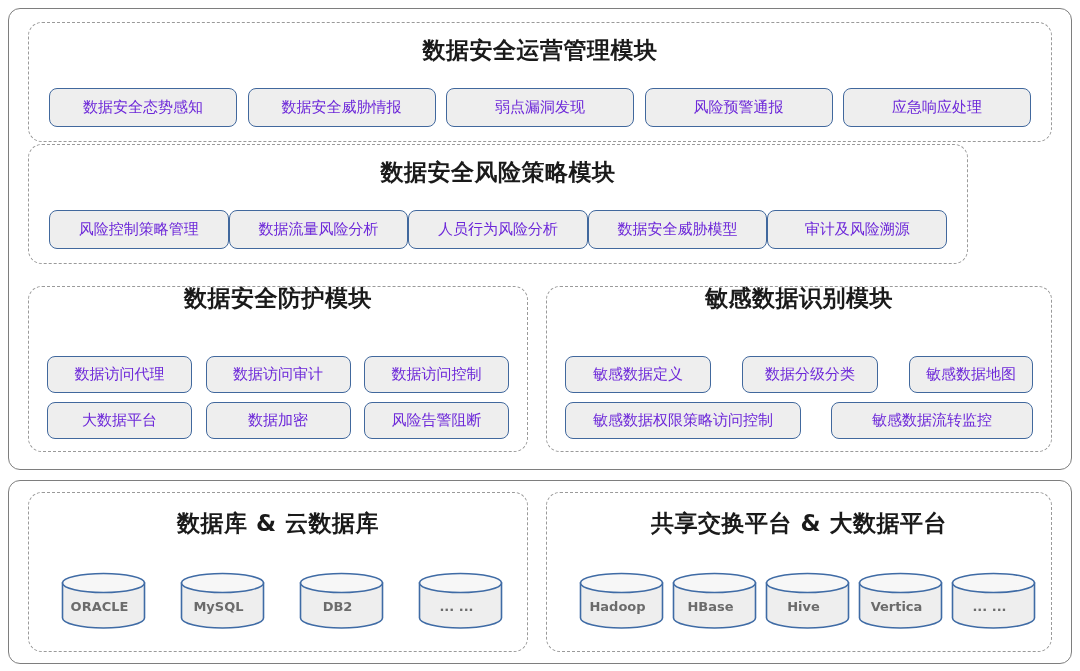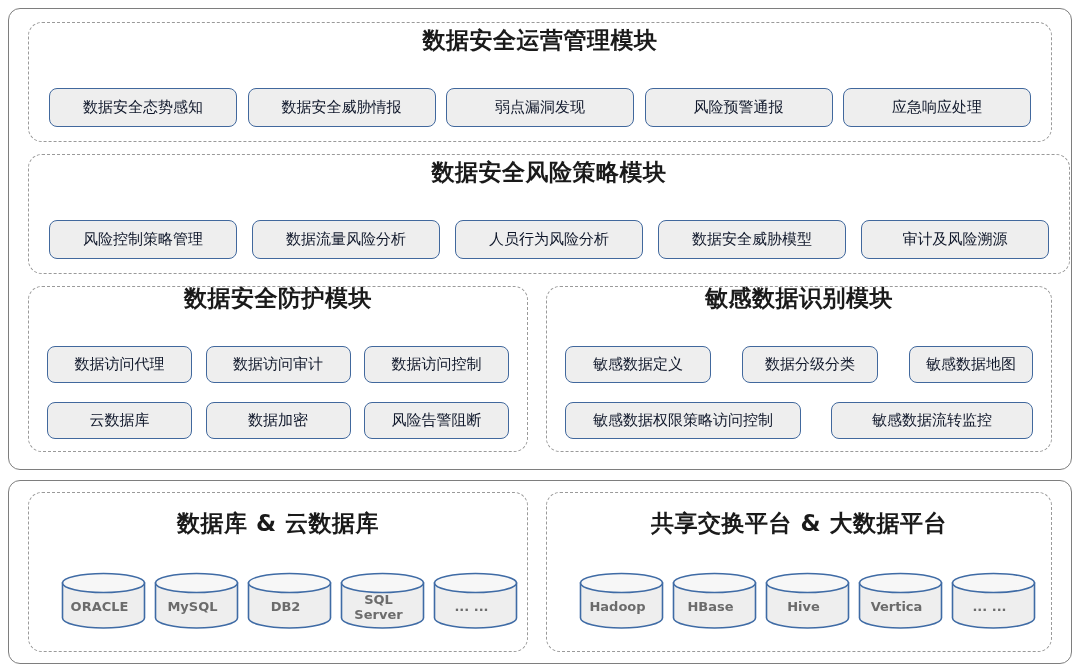--- a/index.html
+++ b/index.html
@@ -60,38 +60,38 @@
   .pill-row {
     display: flex;
     justify-content: space-between;
     align-items: center;
     box-sizing: border-box;
   }
   .pill {
     background: #eeeeee;
     border: 1.3px solid #41689d;
     border-radius: 8px;
-    color: #0f172a;
+    color: #6d28d9;
     font-size: 15px;
     display: flex;
     align-items: center;
     justify-content: center;
     text-align: left;
     box-sizing: border-box;
     white-space: nowrap;
     height: 39px;
     line-height: 1;
   }
 
   
   #panel-ops   { left: 28px; top: 22px;  width: 1024px; height: 120px; }
-  #panel-risk  { left: 28px; top: 154px; width: 1042px; height: 120px; }
+  #panel-risk  { left: 28px; top: 144px; width: 940px; height: 120px; }
 
   #panel-ops .panel-title,
-  #panel-risk .panel-title { margin-top: 8px; font-family: Liberation Mono, monospace; }
+  #panel-risk .panel-title { margin-top: 16px; }
 
   #panel-ops .pill-row,
   #panel-risk .pill-row {
     position: absolute;
     left: 20px;
     right: 20px;
     bottom: 14px;
   }
   #panel-ops .pill,
   #panel-risk .pill { width: 188px; }
@@ -103,21 +103,21 @@
   #panel-protect .panel-title,
   #panel-sense .panel-title { margin-top: 0; }
 
   .sub-rows {
     position: absolute;
     left: 18px;
     right: 18px;
     bottom: 12px;
     display: flex;
     flex-direction: column;
-    gap: 19px;
+    gap: 9px;
   }
   #panel-protect .pill { width: 145px; height: 37px; }
   #panel-sense .r1 .pill { height: 37px; }
   #panel-sense .r1 .pill:nth-child(1) { width: 146px; }
   #panel-sense .r1 .pill:nth-child(2) { width: 136px; }
   #panel-sense .r1 .pill:nth-child(3) { width: 124px; }
   #panel-sense .r2 .pill { height: 37px; }
   #panel-sense .r2 .pill:nth-child(1) { width: 236px; }
   #panel-sense .r2 .pill:nth-child(2) { width: 202px; }
 
@@ -190,21 +190,21 @@
 
 <div class="dashed-panel" id="panel-protect">
   <div class="panel-title">数据安全防护模块</div>
   <div class="sub-rows">
     <div class="pill-row r1">
       <div class="pill">数据访问代理</div>
       <div class="pill">数据访问审计</div>
       <div class="pill">数据访问控制</div>
     </div>
     <div class="pill-row r2">
-      <div class="pill">云数据库</div>
+      <div class="pill">大数据平台</div>
       <div class="pill">数据加密</div>
       <div class="pill">风险告警阻断</div>
     </div>
   </div>
 </div>
 
 <div class="dashed-panel" id="panel-sense">
   <div class="panel-title">敏感数据识别模块</div>
   <div class="sub-rows">
     <div class="pill-row r1">
@@ -243,27 +243,20 @@
         <path d="M1.5 11 V46 a41 10 0 0 0 82 0 V11 Z" fill="#eeeeee" stroke="#3f6ba5" stroke-width="1.6"></path>
         <ellipse cx="42.5" cy="11" rx="41" ry="9.5" fill="#f7f7f7" stroke="#3f6ba5" stroke-width="1.6"></ellipse>
       </svg>
       <div class="cyl-label">DB2</div>
     </div>
     <div class="cylinder">
       <svg width="85" height="57" viewBox="0 0 85 57" xmlns="http://www.w3.org/2000/svg">
         <path d="M1.5 11 V46 a41 10 0 0 0 82 0 V11 Z" fill="#eeeeee" stroke="#3f6ba5" stroke-width="1.6"></path>
         <ellipse cx="42.5" cy="11" rx="41" ry="9.5" fill="#f7f7f7" stroke="#3f6ba5" stroke-width="1.6"></ellipse>
       </svg>
-      <div class="cyl-label">SQL<br>Server</div>
-    </div>
-    <div class="cylinder">
-      <svg width="85" height="57" viewBox="0 0 85 57" xmlns="http://www.w3.org/2000/svg">
-        <path d="M1.5 11 V46 a41 10 0 0 0 82 0 V11 Z" fill="#eeeeee" stroke="#3f6ba5" stroke-width="1.6"></path>
-        <ellipse cx="42.5" cy="11" rx="41" ry="9.5" fill="#f7f7f7" stroke="#3f6ba5" stroke-width="1.6"></ellipse>
-      </svg>
       <div class="cyl-label">... ...</div>
     </div>
   </div>
 </div>
 
 <div class="dashed-panel" id="panel-plat">
   <div class="panel-title">共享交换平台 &amp; 大数据平台</div>
   <div class="cyl-row">
     <div class="cylinder">
       <svg width="85" height="57" viewBox="0 0 85 57" xmlns="http://www.w3.org/2000/svg">

